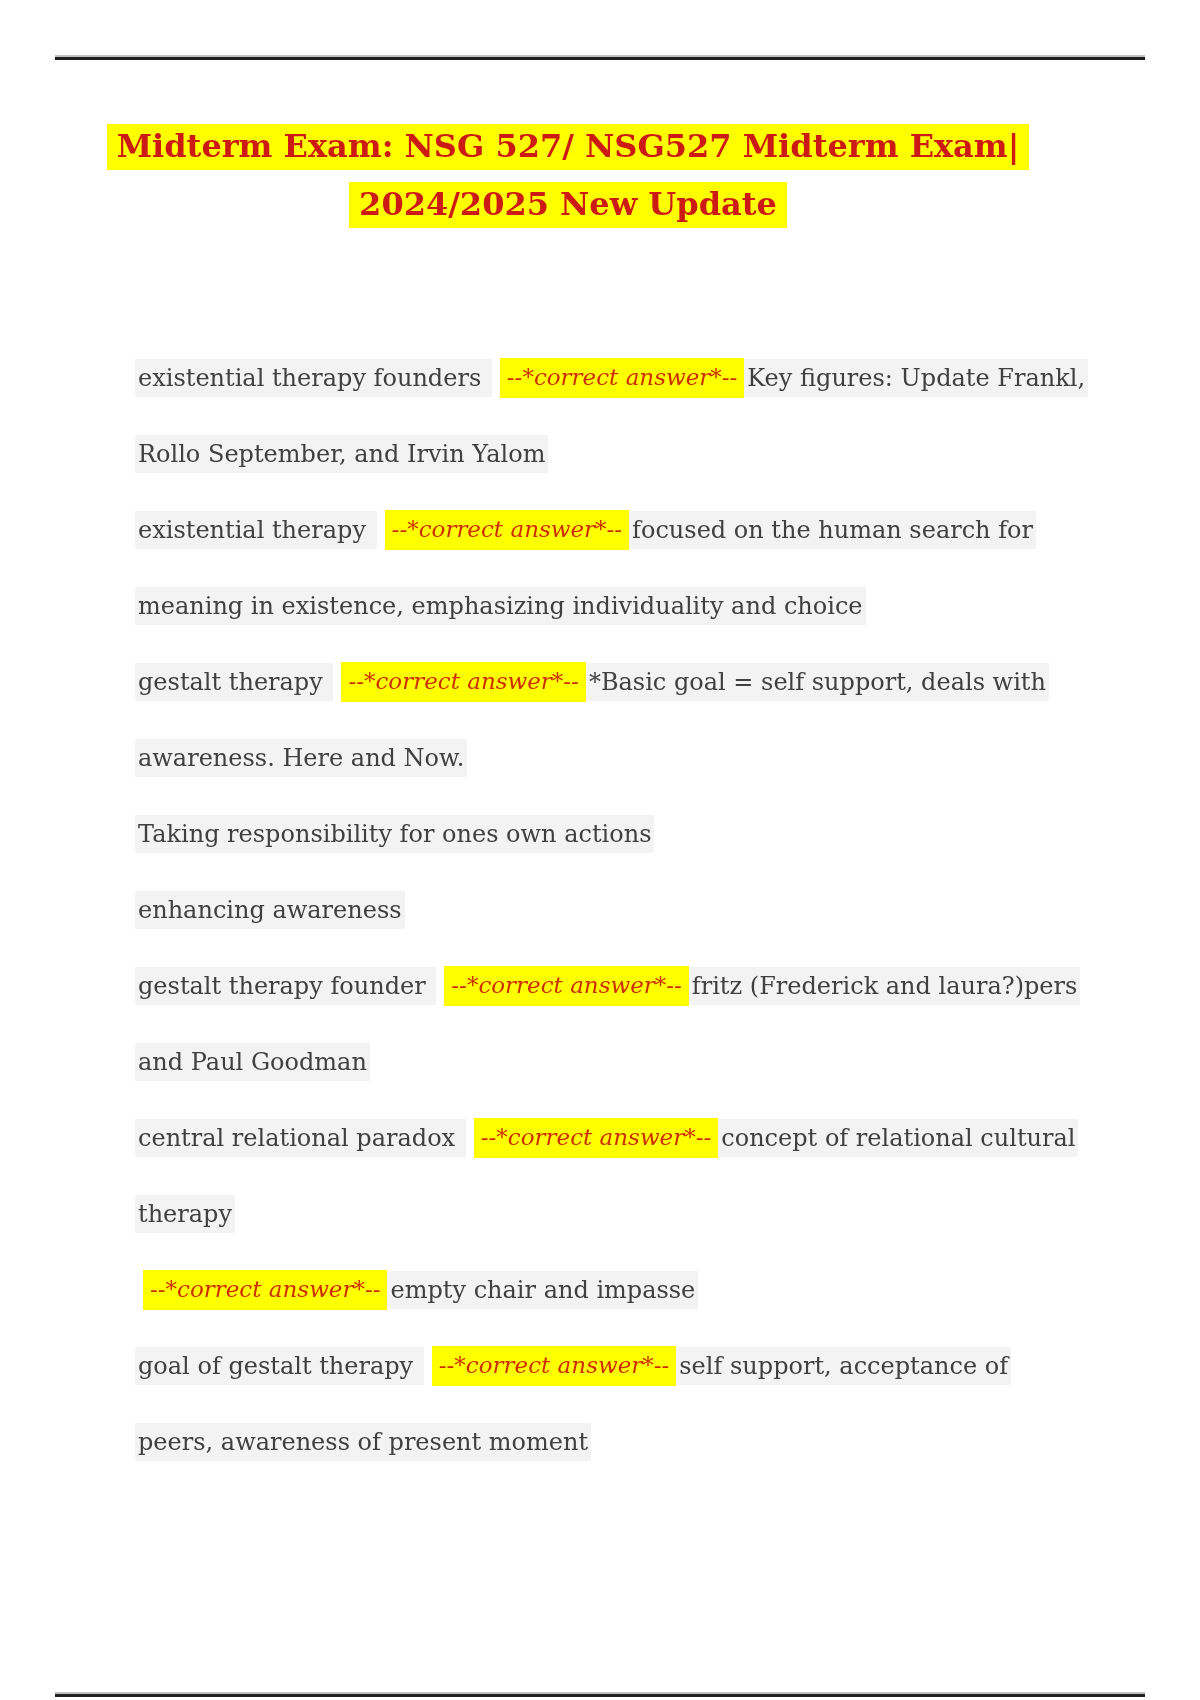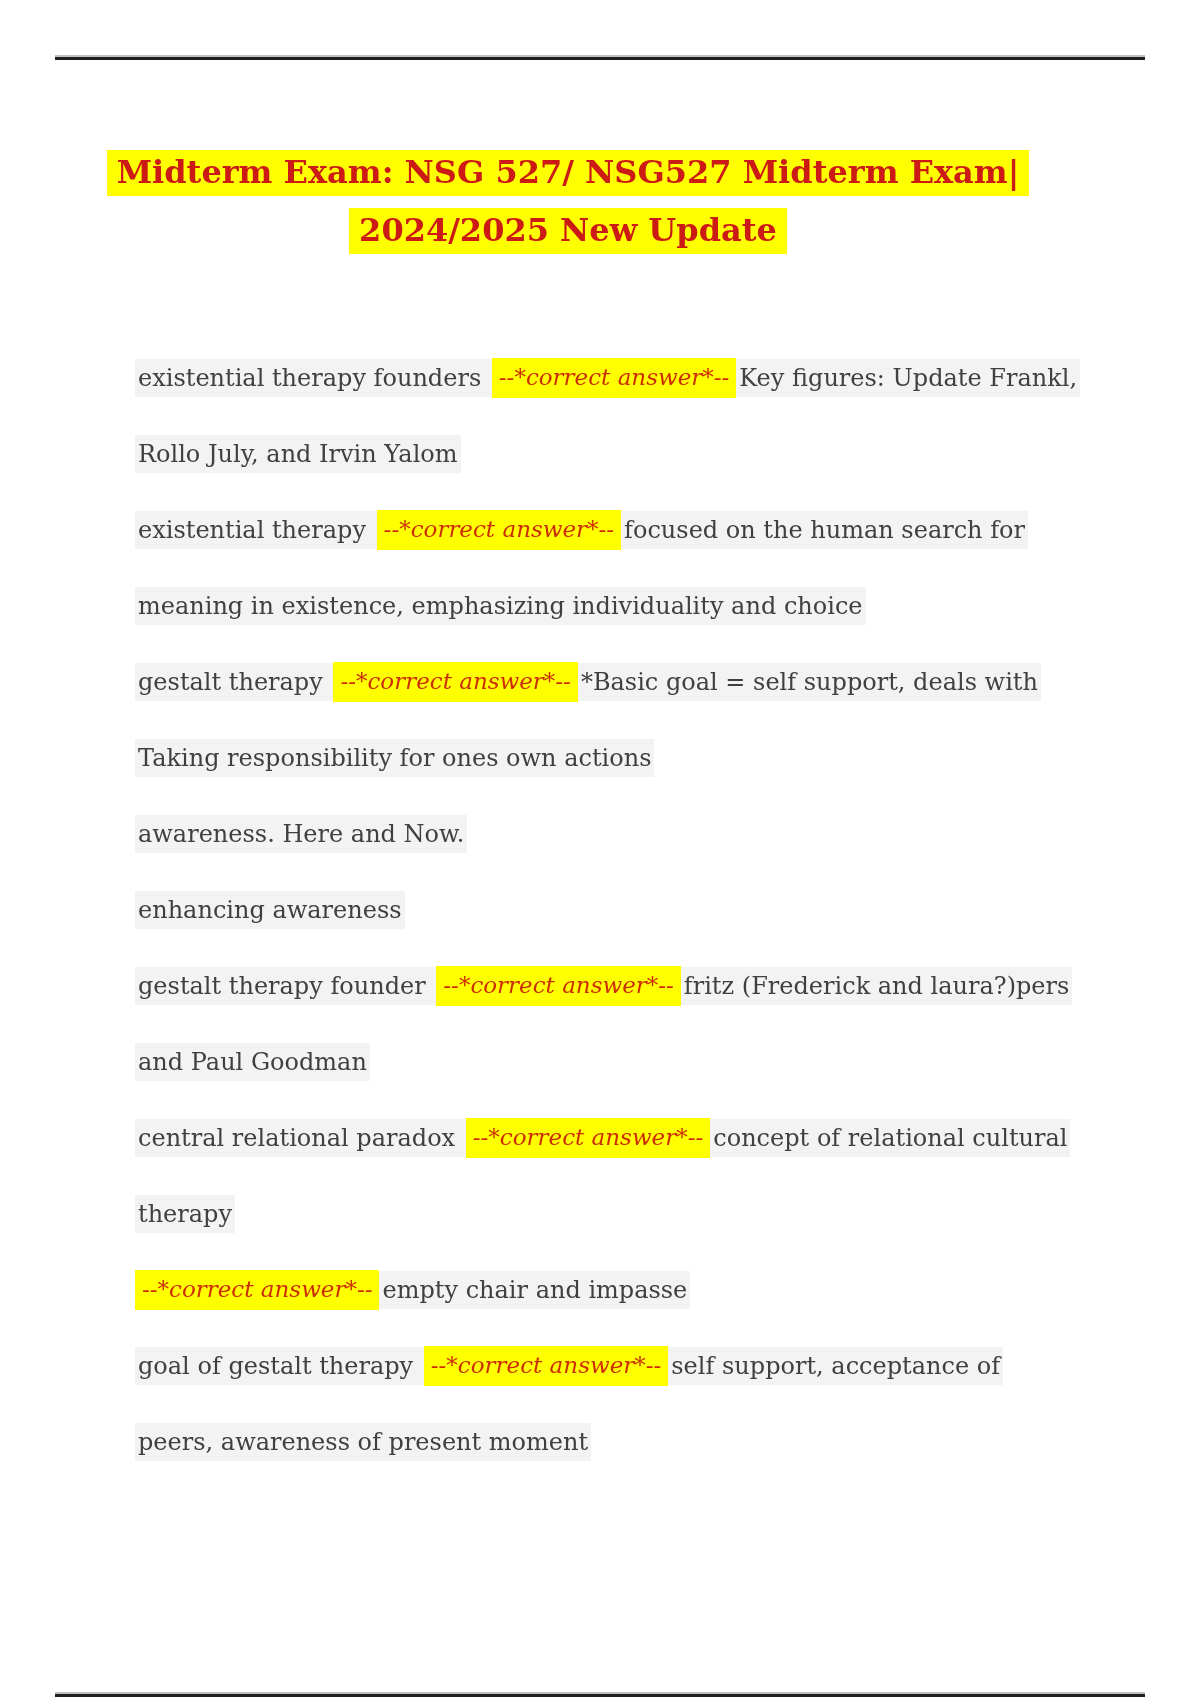--- a/index.html
+++ b/index.html
@@ -24,21 +24,21 @@
     left: 55px;
     width: 1090px;
     height: 3px;
     background: var(--rule-dark);
     box-shadow: 0 -2px 0 rgba(130,130,130,0.5);
   }
   .rule-top { top: 57px; }
   .rule-bottom { top: 1694px; }
   .title-block {
     position: absolute;
-    top: 144px;
+    top: 118px;
     left: 0;
     width: 1136px;
   }
   .title-row {
     height: 58px;
     display: flex;
     justify-content: center;
     align-items: center;
   }
   .title-hl {
@@ -73,43 +73,44 @@
     font-size: 24px;
     padding: 5px 3px;
   }
   .seg.marker {
     background: var(--highlight-yellow);
     color: var(--marker-red);
     font-size: 23px;
     font-style: italic;
     font-weight: 500;
     padding: 6px 7px;
+    margin-left: 8px;
   }
 </style>
 </head>
 <body>
 
 <div class="page">
   <div class="rule rule-top"></div>
   <div class="title-block">
       <div class="title-row">
         <span class="title-hl">Midterm Exam: NSG 527/ NSG527 Midterm Exam|</span>
       </div>
       <div class="title-row">
         <span class="title-hl">2024/2025 New Update</span>
       </div>
     </div>
   <div class="body-block">
       <div class="body-line"><span class="seg plain">existential therapy founders </span><span class="seg marker">--*correct answer*--</span><span class="seg plain">Key figures: Update Frankl,</span></div>
-      <div class="body-line"><span class="seg plain">Rollo July, and Irvin Yalom</span></div>
+      <div class="body-line"><span class="seg plain">Rollo September, and Irvin Yalom</span></div>
       <div class="body-line"><span class="seg plain">existential therapy </span><span class="seg marker">--*correct answer*--</span><span class="seg plain">focused on the human search for</span></div>
       <div class="body-line"><span class="seg plain">meaning in existence, emphasizing individuality and choice</span></div>
       <div class="body-line"><span class="seg plain">gestalt therapy </span><span class="seg marker">--*correct answer*--</span><span class="seg plain">*Basic goal = self support, deals with</span></div>
+      <div class="body-line"><span class="seg plain">awareness. Here and Now.</span></div>
       <div class="body-line"><span class="seg plain">Taking responsibility for ones own actions</span></div>
-      <div class="body-line"><span class="seg plain">awareness. Here and Now.</span></div>
       <div class="body-line"><span class="seg plain">enhancing awareness</span></div>
       <div class="body-line"><span class="seg plain">gestalt therapy founder </span><span class="seg marker">--*correct answer*--</span><span class="seg plain">fritz (Frederick and laura?)pers</span></div>
       <div class="body-line"><span class="seg plain">and Paul Goodman</span></div>
       <div class="body-line"><span class="seg plain">central relational paradox </span><span class="seg marker">--*correct answer*--</span><span class="seg plain">concept of relational cultural</span></div>
       <div class="body-line"><span class="seg plain">therapy</span></div>
       <div class="body-line"><span class="seg marker">--*correct answer*--</span><span class="seg plain">empty chair and impasse</span></div>
       <div class="body-line"><span class="seg plain">goal of gestalt therapy </span><span class="seg marker">--*correct answer*--</span><span class="seg plain">self support, acceptance of</span></div>
       <div class="body-line"><span class="seg plain">peers, awareness of present moment</span></div>
     </div>
   <div class="rule rule-bottom"></div>

